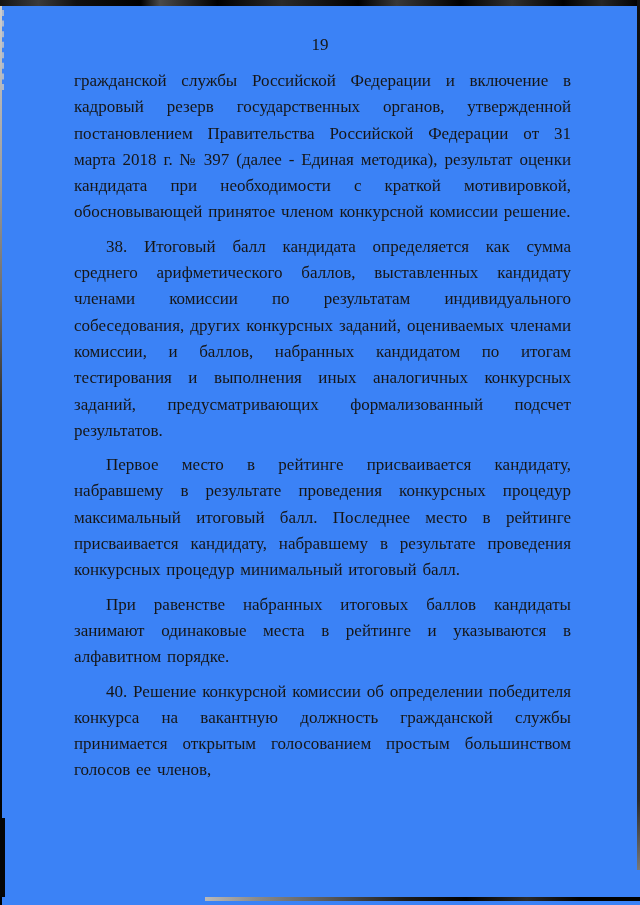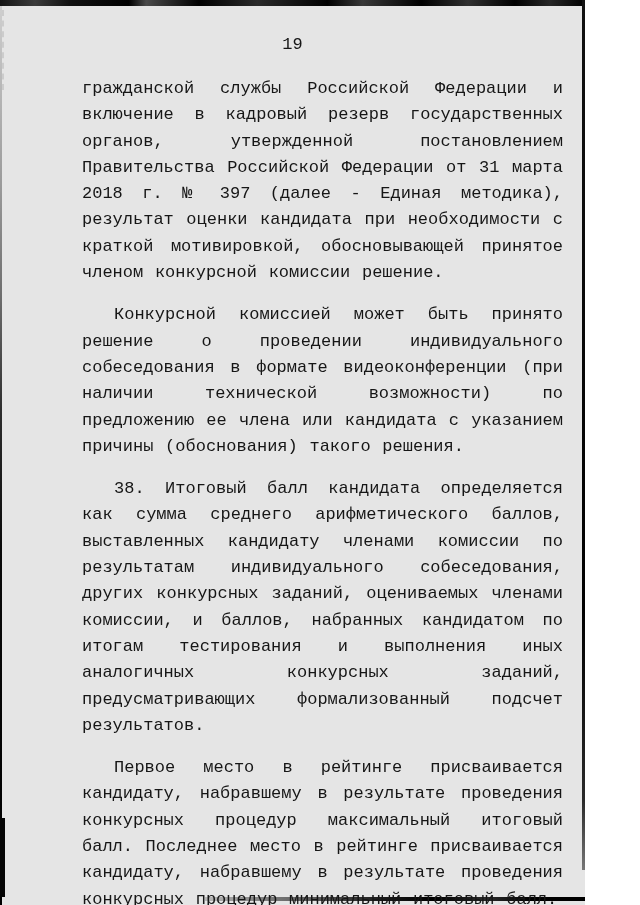--- a/index.html
+++ b/index.html
@@ -2,25 +2,25 @@
 <html lang="ru"><head>
 <meta charset="utf-8">
 <style>
   html, body {
     margin: 0;
     padding: 0;
     background: #ffffff;
   }
   .page {
     position: relative;
-    width: 585px;
+    width: 640px;
     height: 905px;
-    background: #e5e5e5;
+    background: #3b82f6;
     overflow: hidden;
-    font-family: Liberation Mono, monospace;
+    font-family: Liberation Serif, serif;
     color: #161616;
   }
   
   .top-bar {
     position: absolute;
     top: 0; left: 0; right: 0;
     height: 6px;
     background: linear-gradient(90deg,
       #141414 0%, #3a3a3a 6%, #101010 12%, #000 22%, #4a4a4a 25%,
       #000 34%, #2a2a2a 44%, #000 56%, #383838 62%, #000 72%,
@@ -74,21 +74,21 @@
     position: absolute;
     top: 60px;
     left: 66px;
     width: 513px;
     font-size: 17px;
     line-height: 26.3px;
     text-align: justify;
     word-spacing: 1.5px;
   }
   .para {
-    margin: 16px;
+    margin: 8px;
     padding: 0;
     text-indent: 32px;
   }
   .para.continuation {
     text-indent: 0;
   }
 </style>
 </head>
 <body>
 
@@ -100,23 +100,23 @@
   <div class="bottom-line"></div>
   <div class="top-left-dashes"></div>
 
   <div class="page-number">19</div>
 
   <div class="content">
 
       <p class="para continuation">гражданской службы Российской Федерации и включение в кадровый резерв государственных органов, утвержденной постановлением Правительства Российской Федерации от 31 марта 2018 г. № 397 (далее - Единая методика), результат оценки кандидата при необходимости с краткой мотивировкой, обосновывающей принятое членом конкурсной комиссии решение.</p>
 
 
-      <p class="para">Конкурсной комиссией может быть принято решение о проведении индивидуального собеседования в формате видеоконференции (при наличии технической возможности) по предложению ее члена или кандидата с указанием причины (обоснования) такого решения.</p>
 
       <p class="para">38. Итоговый балл кандидата определяется как сумма среднего арифметического баллов, выставленных кандидату членами комиссии по результатам индивидуального собеседования, других конкурсных заданий, оцениваемых членами комиссии, и баллов, набранных кандидатом по итогам тестирования и выполнения иных аналогичных конкурсных заданий, предусматривающих формализованный подсчет результатов.</p>
 
 
       <p class="para">Первое место в рейтинге присваивается кандидату, набравшему в результате проведения конкурсных процедур максимальный итоговый балл. Последнее место в рейтинге присваивается кандидату, набравшему в результате проведения конкурсных процедур минимальный итоговый балл.</p>
 
+      <p class="para">При равенстве набранных итоговых баллов кандидаты занимают одинаковые места в рейтинге и указываются в алфавитном порядке.</p>
 
       <p class="para">40. Решение конкурсной комиссии об определении победителя конкурса на вакантную должность гражданской службы принимается открытым голосованием простым большинством голосов ее членов,</p>
     </div>
 </div>
 
 </body></html>

